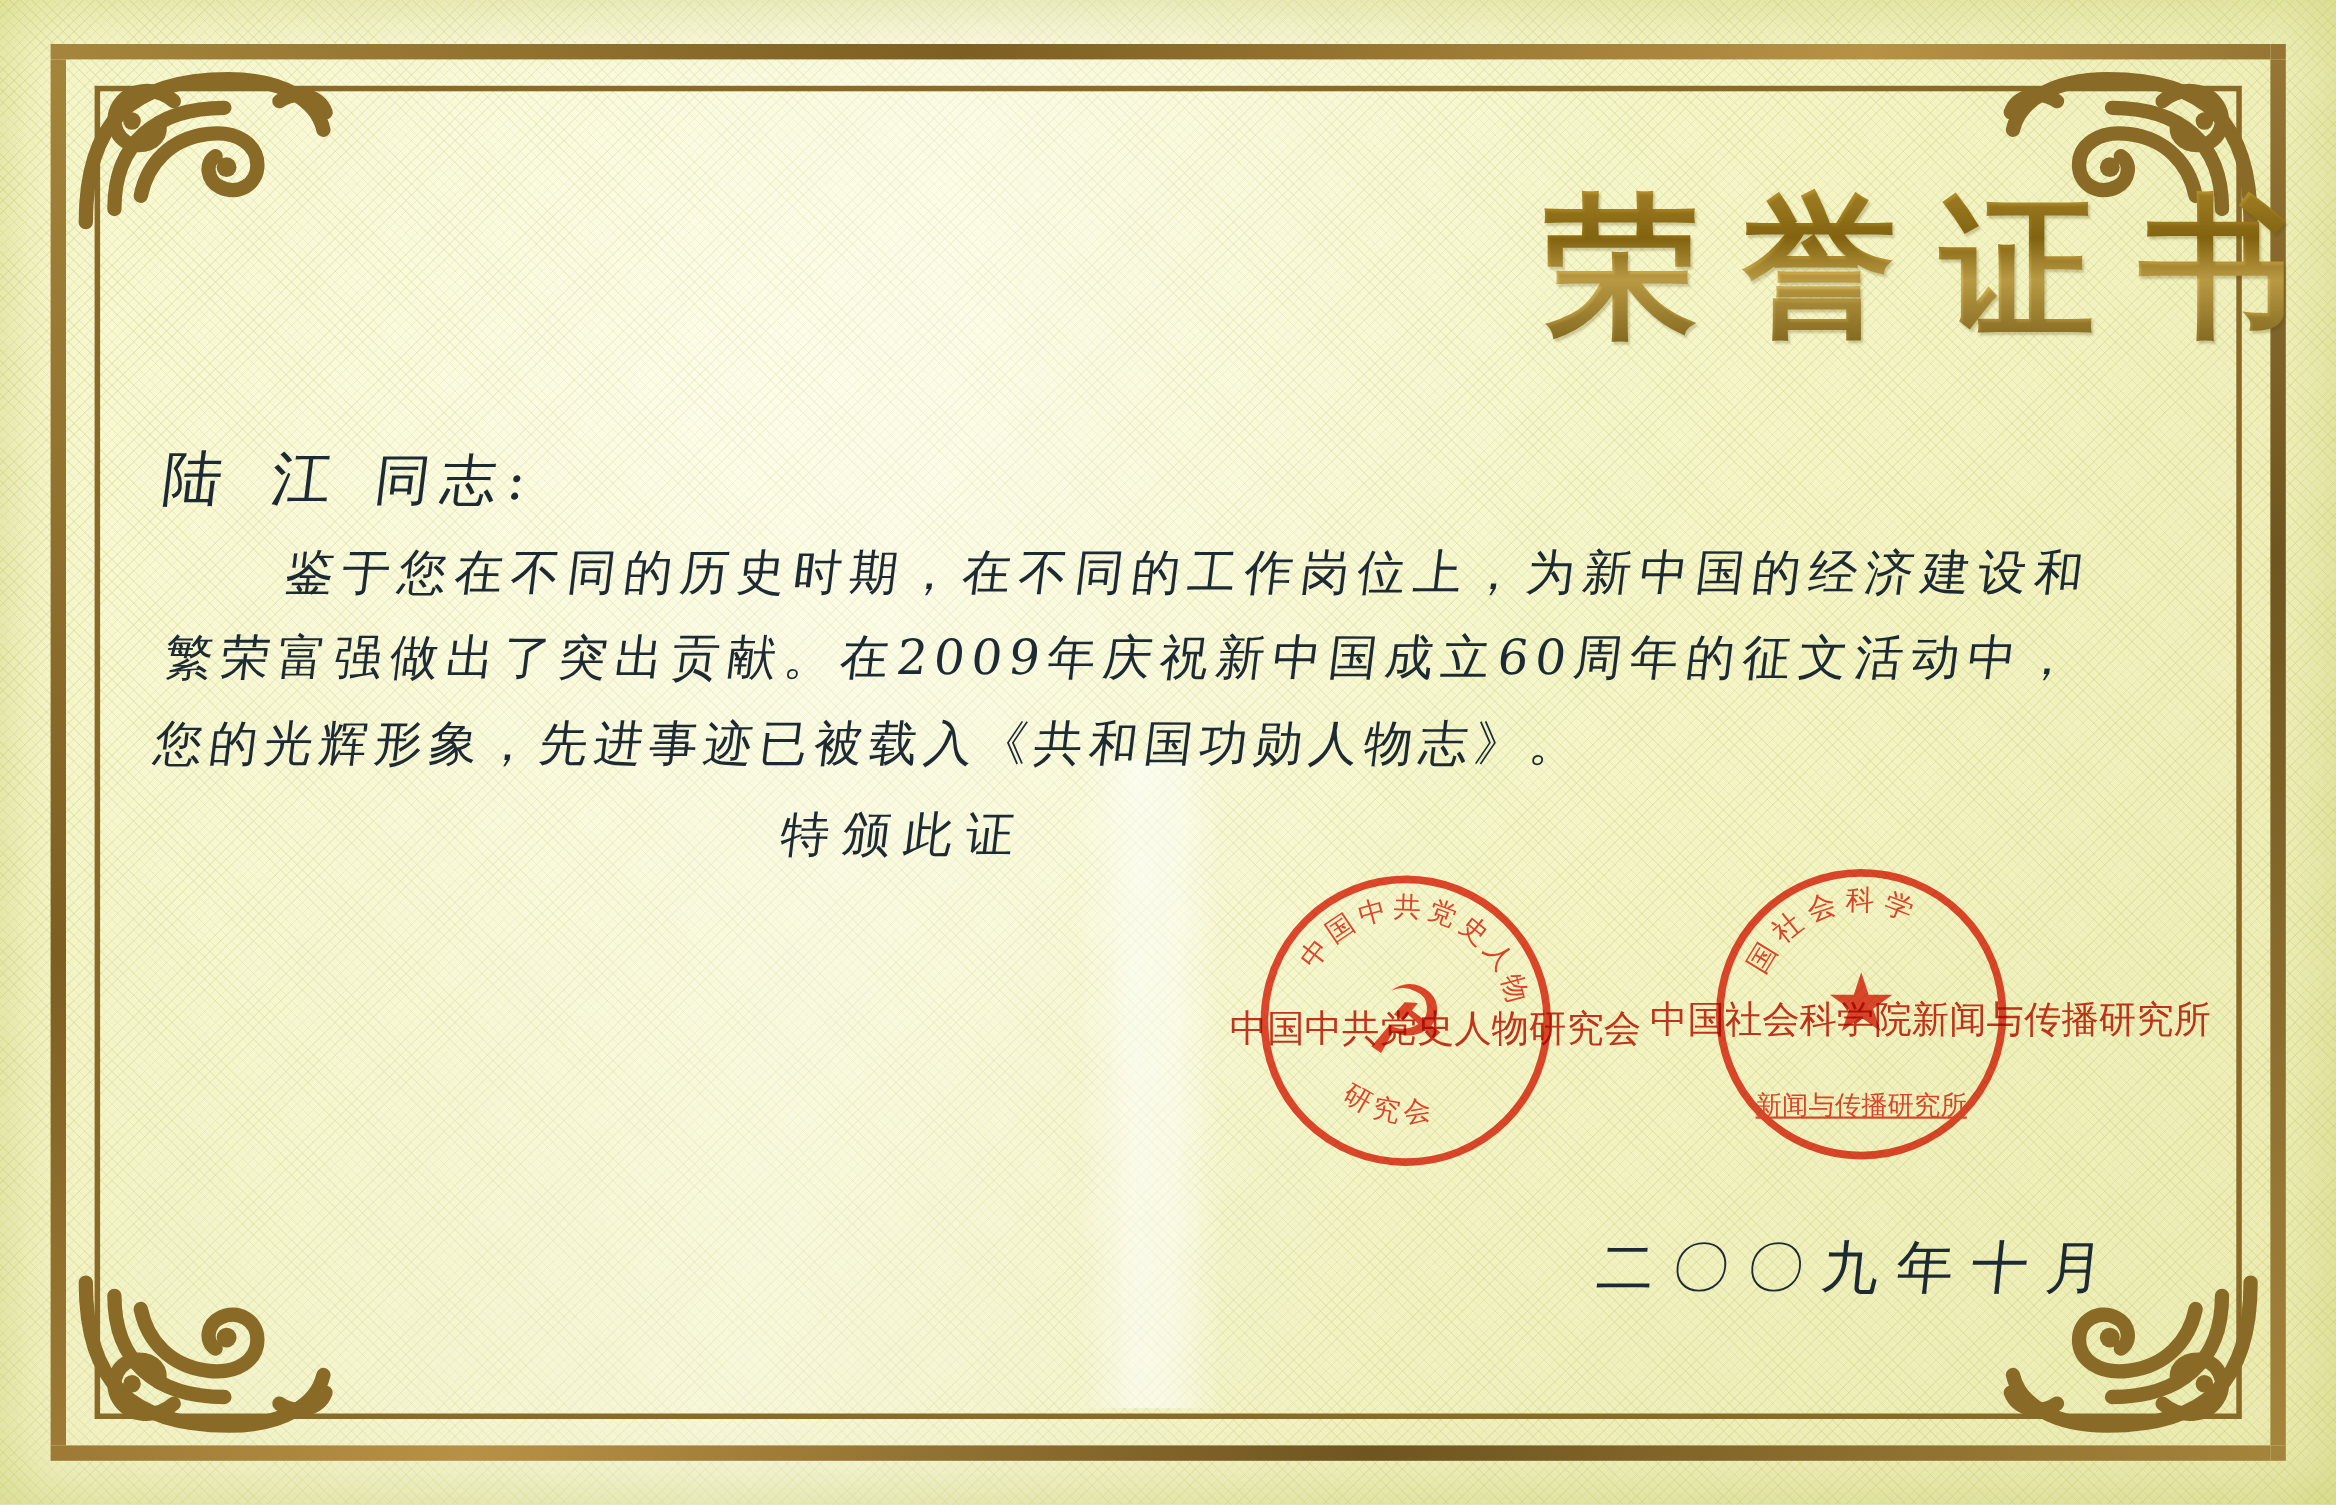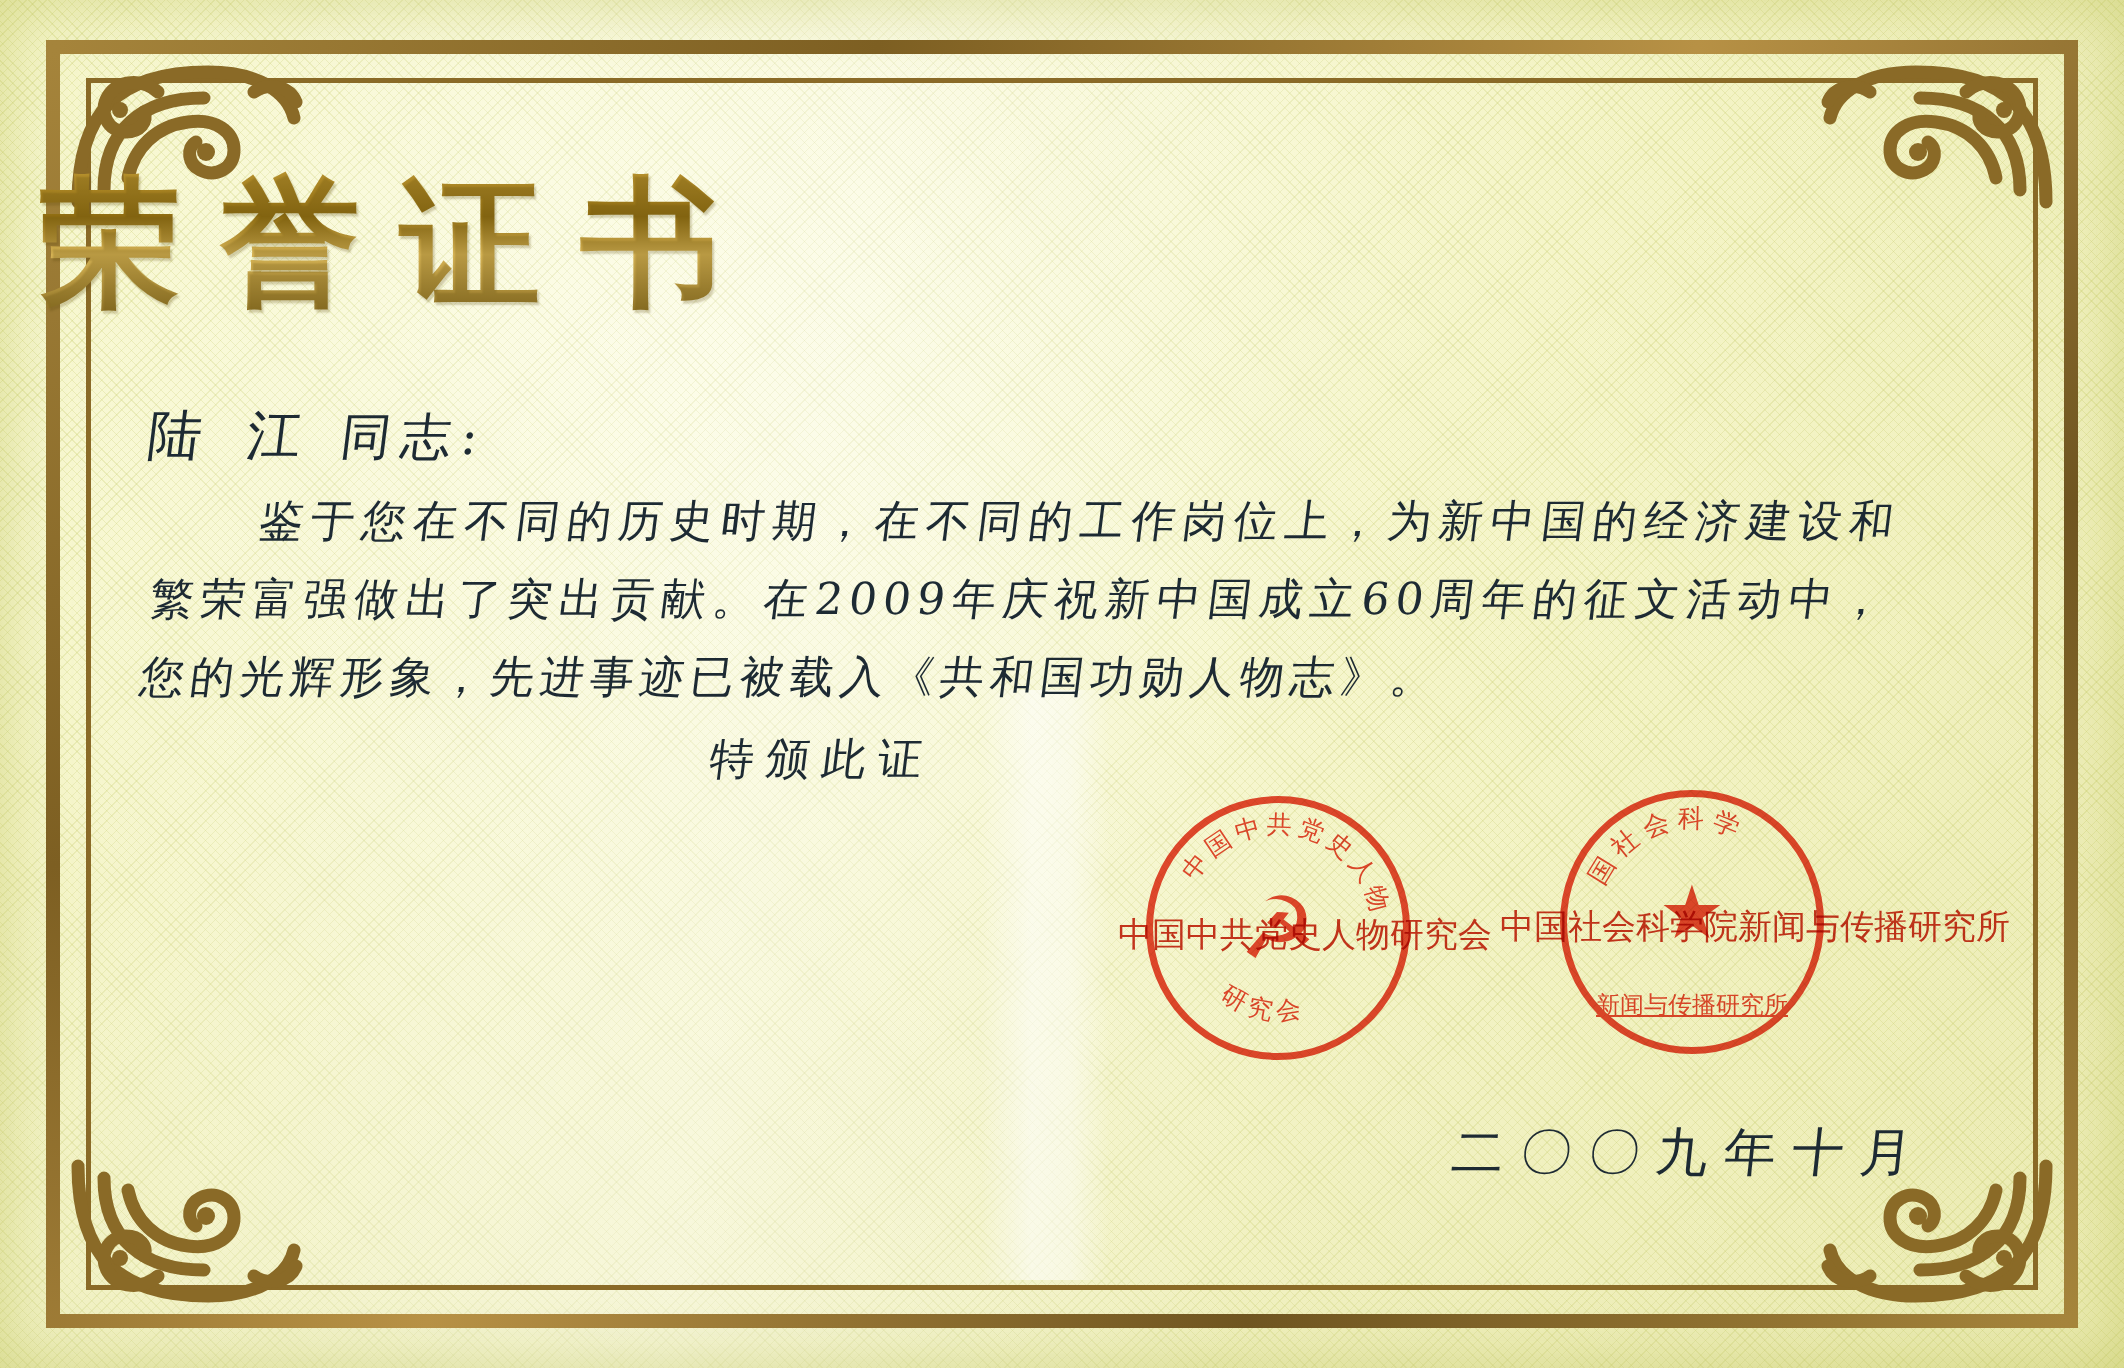--- a/index.html
+++ b/index.html
@@ -79,21 +79,21 @@
   #corner-tl { left: 58px;  top: 52px; }
   #corner-tr { right: 58px; top: 52px;  transform: scaleX(-1); }
   #corner-bl { left: 58px;  bottom: 52px; transform: scaleY(-1); }
   #corner-br { right: 58px; bottom: 52px; transform: scale(-1,-1); }
 
   
   #title {
     position: absolute;
     left: 0; right: 0;
     top: 150px;
-    text-align: left;
+    text-align: right;
     font-family: Liberation Serif, serif;
     font-weight: bold;
     font-size: 140px;
     letter-spacing: 40px;
     text-indent: 40px;
     color: #8a6a18;
     background: linear-gradient(180deg, #c9a23a 0%, #8f6d12 35%, #d8b556 55%, #6e5510 100%);
     -webkit-background-clip: text;
     background-clip: text;
     -webkit-text-fill-color: transparent;

